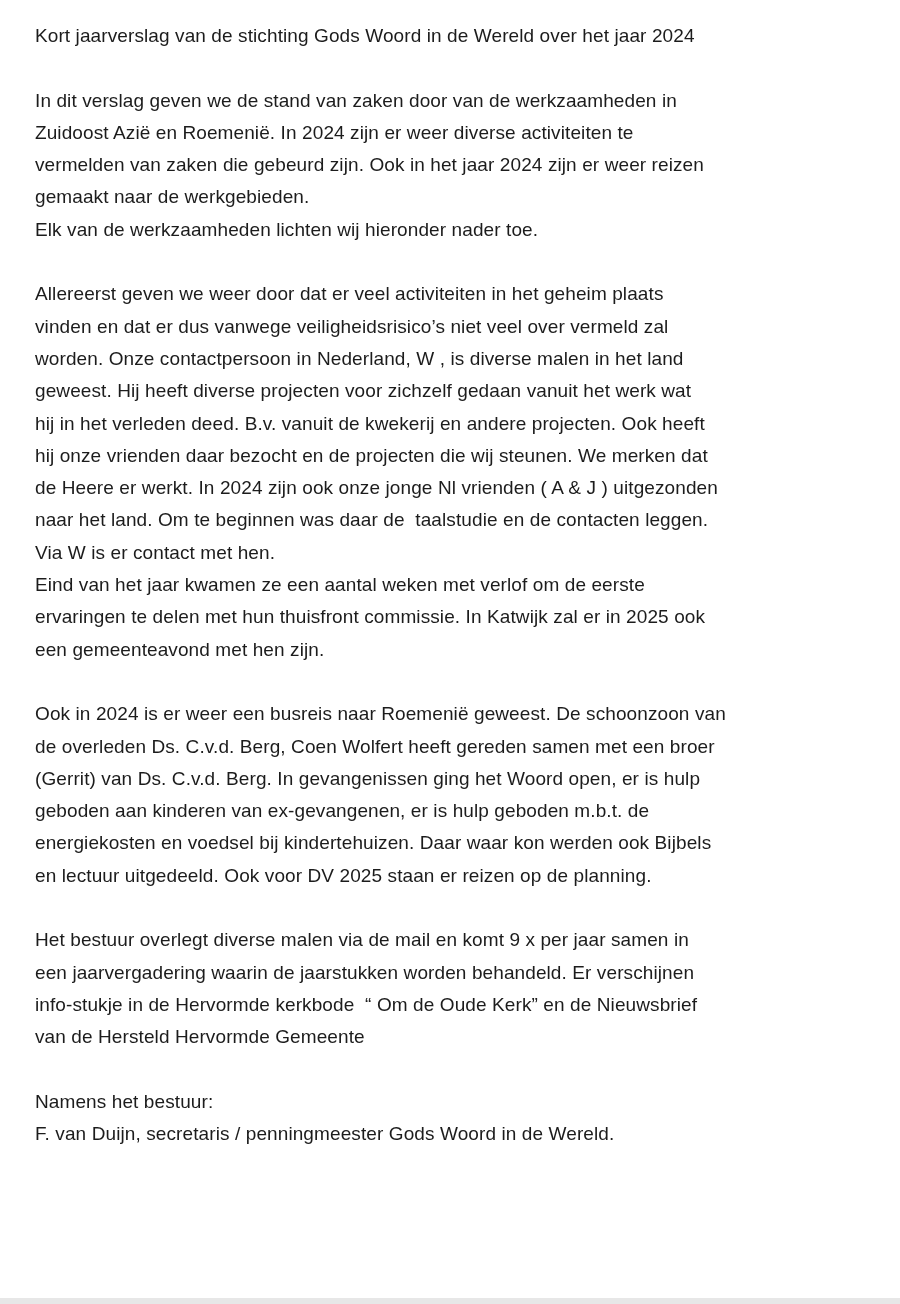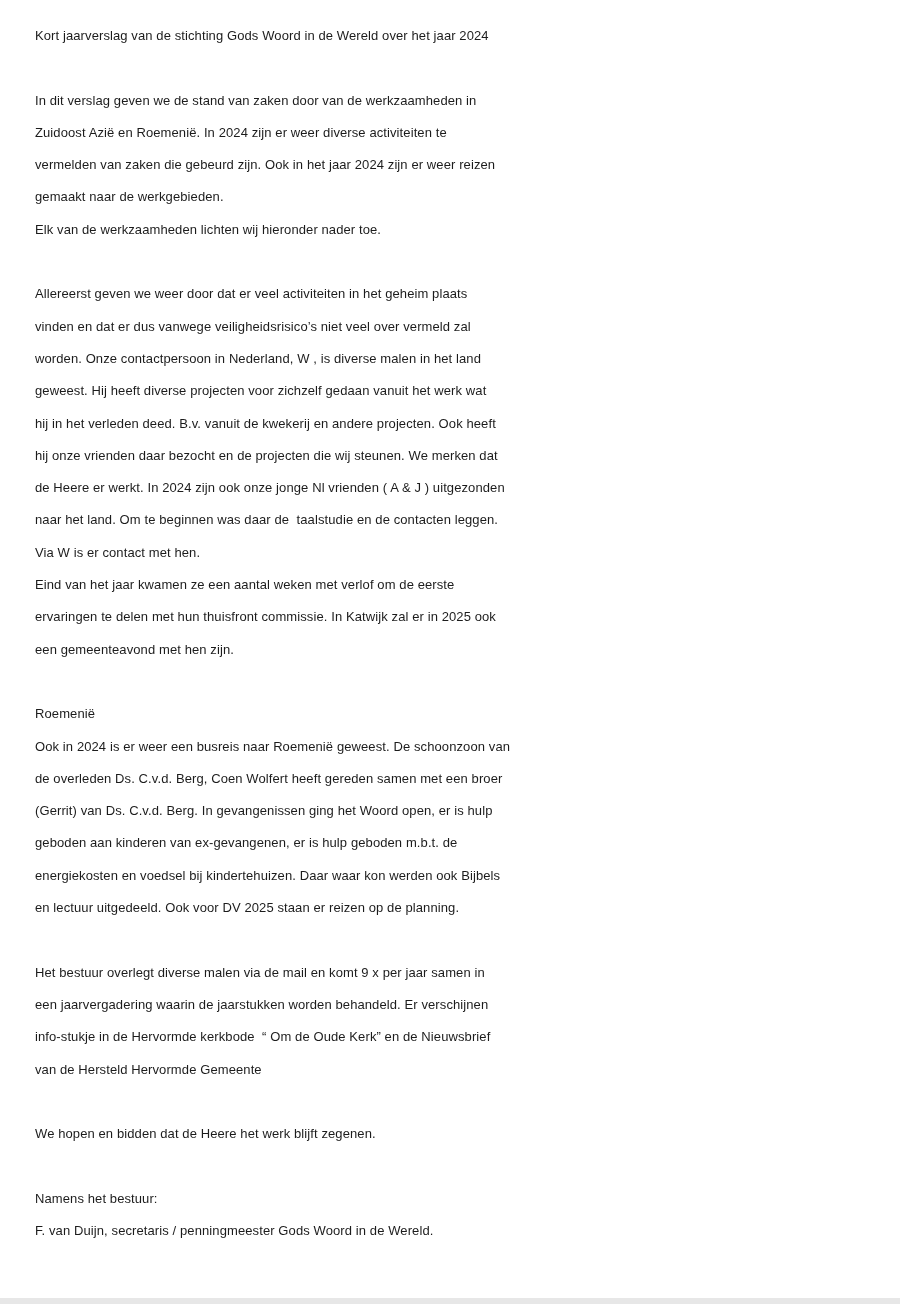--- a/index.html
+++ b/index.html
@@ -11,21 +11,21 @@
     position: relative;
     width: 900px;
     height: 1304px;
     background: #ffffff;
     overflow: hidden;
     font-family: "Liberation Sans", "DejaVu Sans", sans-serif;
     color: #1c1c1c;
   }
   .doc {
     padding: 20px 22px 0 35px;
-    font-size: 13px;
+    font-size: 19px;
     line-height: 32.3px;
     letter-spacing: 0.1px;
   }
   .doc p {
     margin: 0 0 32.3px 0;
     white-space: pre-wrap;
   }
   .doc p.section-heading {
     margin-bottom: 0;
   }
@@ -57,33 +57,31 @@
 geweest. Hij heeft diverse projecten voor zichzelf gedaan vanuit het werk wat
 hij in het verleden deed. B.v. vanuit de kwekerij en andere projecten. Ook heeft
 hij onze vrienden daar bezocht en de projecten die wij steunen. We merken dat
 de Heere er werkt. In 2024 zijn ook onze jonge Nl vrienden ( A &amp; J ) uitgezonden
 naar het land. Om te beginnen was daar de  taalstudie en de contacten leggen.
 Via W is er contact met hen.
 Eind van het jaar kwamen ze een aantal weken met verlof om de eerste
 ervaringen te delen met hun thuisfront commissie. In Katwijk zal er in 2025 ook
 een gemeenteavond met hen zijn.</p>
 
-    <p class="section-heading">Roemenië</p>
     <p>Ook in 2024 is er weer een busreis naar Roemenië geweest. De schoonzoon van
 de overleden Ds. C.v.d. Berg, Coen Wolfert heeft gereden samen met een broer
 (Gerrit) van Ds. C.v.d. Berg. In gevangenissen ging het Woord open, er is hulp
 geboden aan kinderen van ex-gevangenen, er is hulp geboden m.b.t. de
 energiekosten en voedsel bij kindertehuizen. Daar waar kon werden ook Bijbels
 en lectuur uitgedeeld. Ook voor DV 2025 staan er reizen op de planning.</p>
 
     <p>Het bestuur overlegt diverse malen via de mail en komt 9 x per jaar samen in
 een jaarvergadering waarin de jaarstukken worden behandeld. Er verschijnen
 info-stukje in de Hervormde kerkbode  “ Om de Oude Kerk” en de Nieuwsbrief
 van de Hersteld Hervormde Gemeente</p>
 
-    <p>We hopen en bidden dat de Heere het werk blijft zegenen.</p>
 
     <p>Namens het bestuur:
 F. van Duijn, secretaris / penningmeester Gods Woord in de Wereld.</p>
   </div>
 
   <div class="bottom-strip"></div>
 </div>
 
 </body></html>

